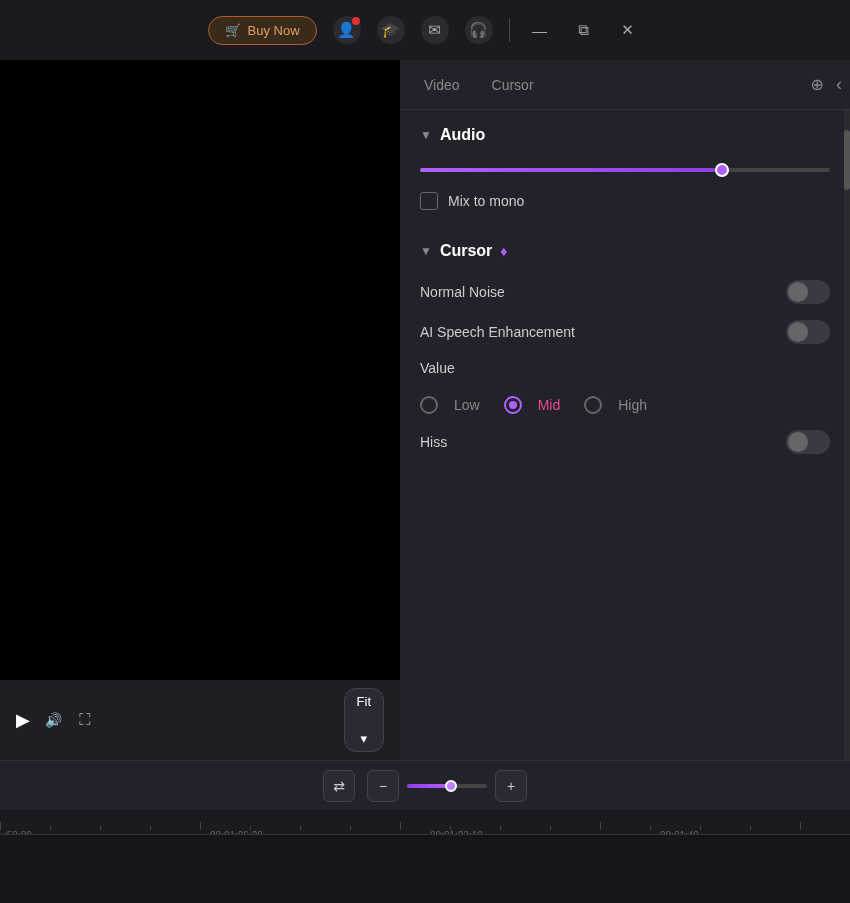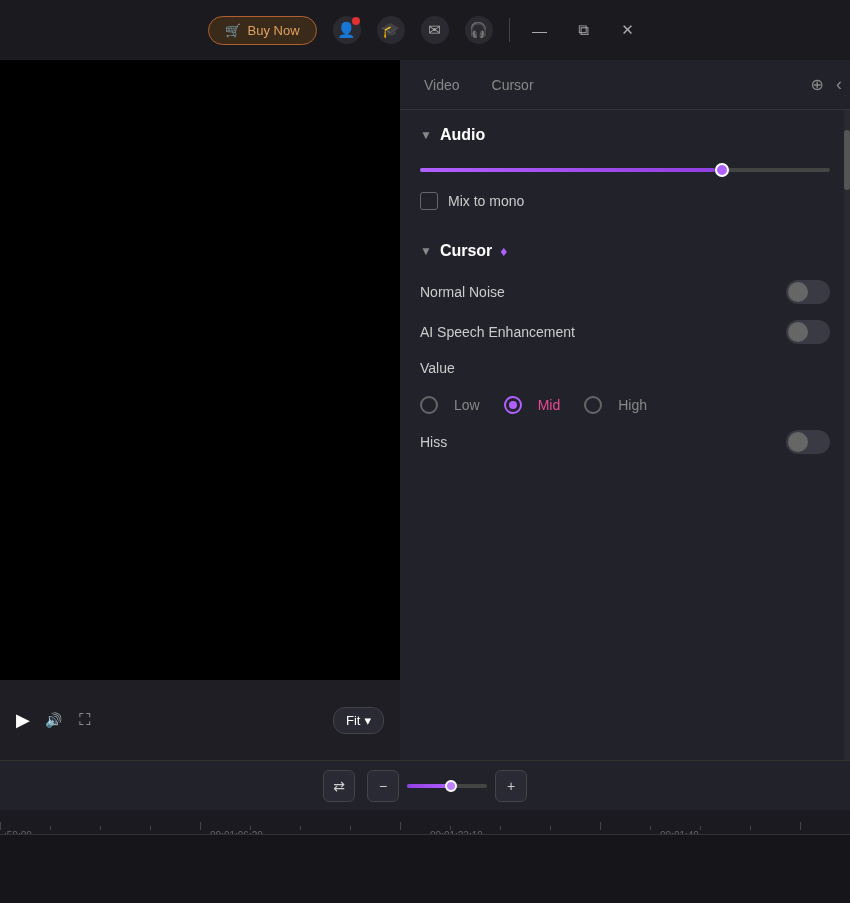--- a/index.html
+++ b/index.html
@@ -167,22 +167,23 @@
     .fit-dropdown {
       background: #2a2a35;
       border: 1px solid #444;
       border-radius: 12px;
       color: #fff;
       padding: 5px 12px;
       font-size: 13px;
       cursor: pointer;
       display: flex;
       align-items: center;
-      gap: 4px;
+      gap: 22px;
       margin-left: auto;
+      flex-direction: column;
     }
 
     
     .right-panel {
       flex: 1;
       background: #22222a;
       display: flex;
       flex-direction: column;
       position: relative;
       overflow: hidden;

